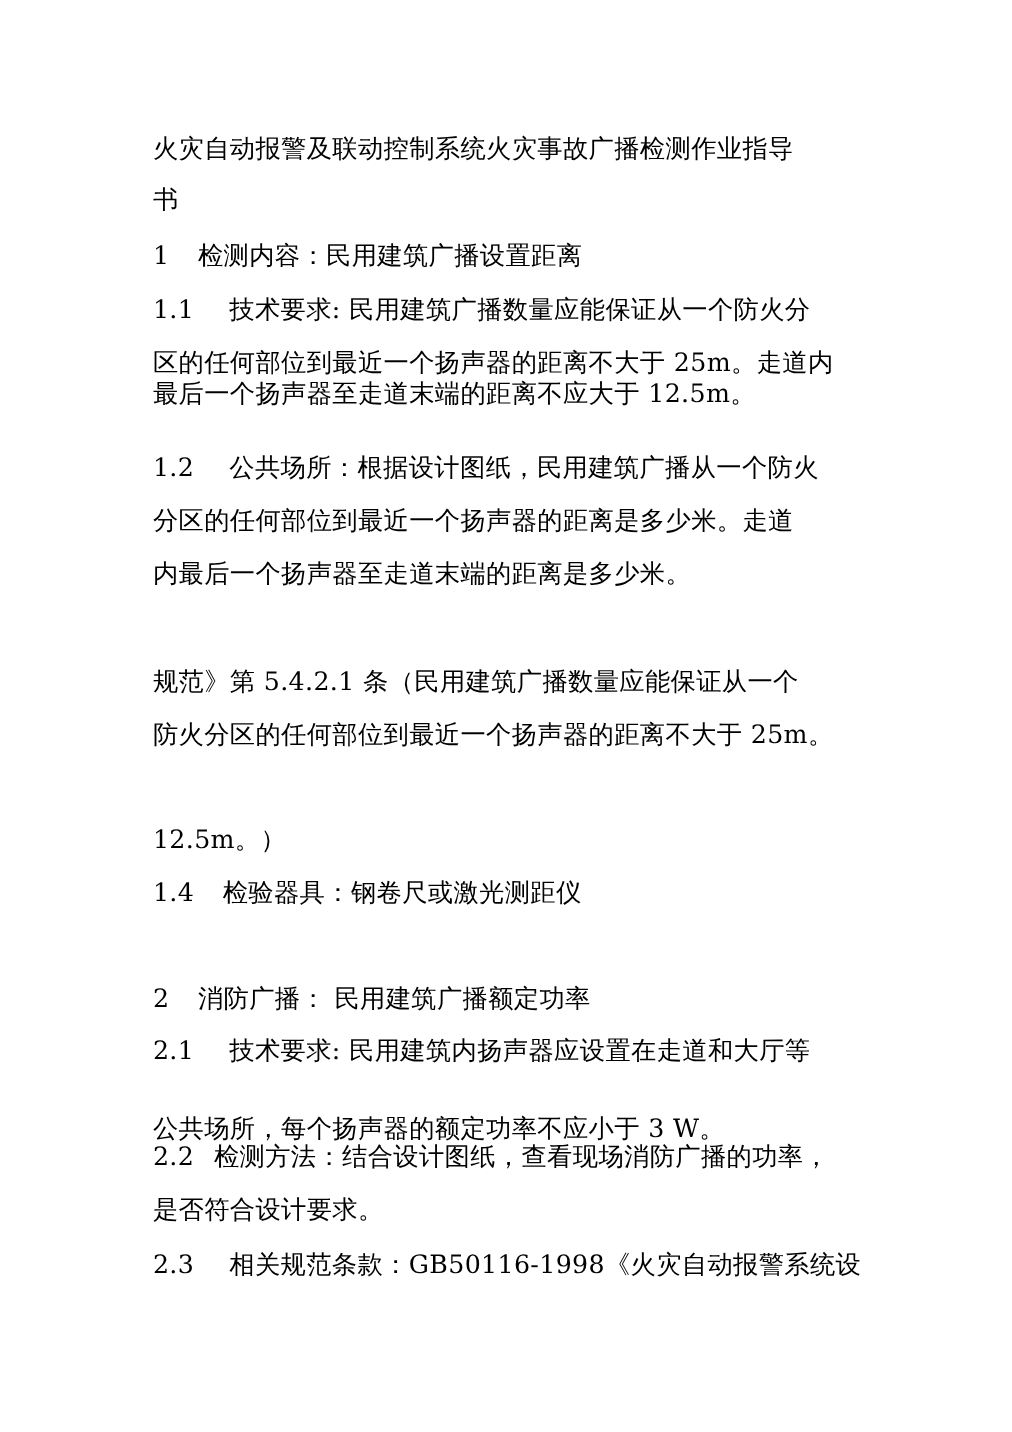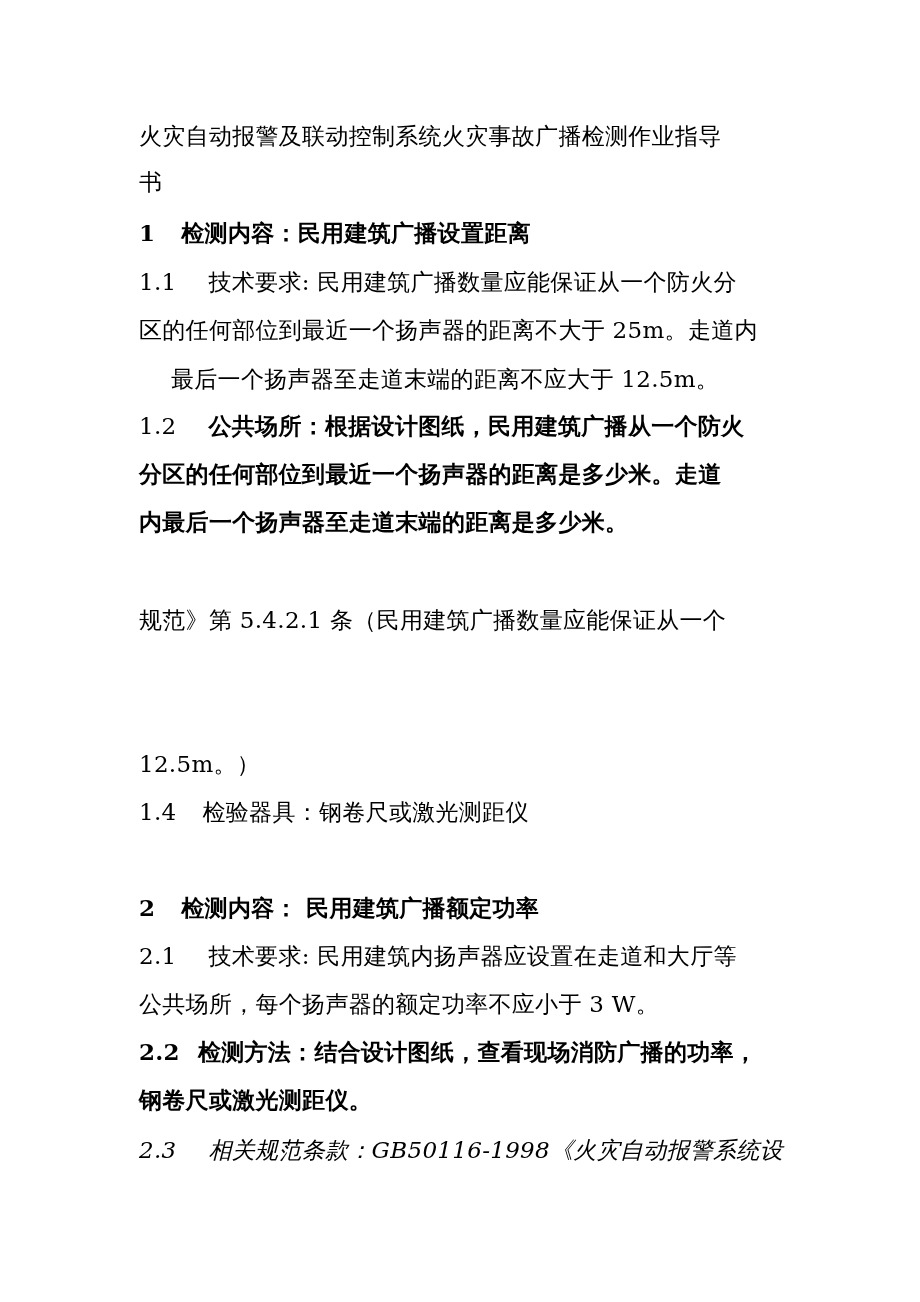--- a/index.html
+++ b/index.html
@@ -25,21 +25,21 @@
     }
     .line {
       position: absolute;
       left: 139px;
       font-size: 23px;
       line-height: 30px;
       white-space: nowrap;
       letter-spacing: 0.3px;
     }
     .bold {
-      font-weight: bold;
+      font-weight: normal;
     }
     .num {
       display: inline-block;
     }
     .gap1 { display: inline-block; width: 32px; }
     .gap2 { display: inline-block; width: 26px; }
     .gap3 { display: inline-block; width: 18px; }
   </style>
 </head>
 <body>
@@ -56,61 +56,64 @@
   <div class="line bold" style="top:218px;">
     <span class="num">1</span><span class="gap2"></span><span>检测内容：民用建筑广播设置距离</span>
   </div>
 
   <div class="line" style="top:267px;">
     <span class="num">1.1</span><span class="gap1"></span><span>技术要求: 民用建筑广播数量应能保证从一个防火分</span>
   </div>
   <div class="line" style="top:315px;text-align:center;">
     <span>区的任何部位到最近一个扬声器的距离不大于 25m。走道内</span>
   </div>
-  <div class="line" style="top:364px;margin-left:32px;">
+  <div class="line" style="top:343px;">
     <span>最后一个扬声器至走道末端的距离不应大于 12.5m。</span>
   </div>
 
   <div class="line" style="top:411px;">
     <span class="num">1.2</span><span class="gap1"></span><span class="bold">公共场所：根据设计图纸，民用建筑广播从一个防火</span>
   </div>
   <div class="line bold" style="top:507px;">
     <span>内最后一个扬声器至走道末端的距离是多少米。</span>
   </div>
   <div class="line bold" style="top:459px;">
     <span>分区的任何部位到最近一个扬声器的距离是多少米。走道</span>
   </div>
 
   <div class="line" style="top:605px;">
     <span>规范》第 5.4.2.1 条（民用建筑广播数量应能保证从一个</span>
   </div>
+  <div class="line" style="top:653px;">
+    <span>防火分区的任何部位到最近一个扬声器的距离不大于 25m。</span>
+  </div>
   <div class="line" style="top:749px;">
     <span>12.5m。）</span>
   </div>
 
   <div class="line" style="top:797px;">
     <span class="num">1.4</span><span class="gap2"></span><span>检验器具：钢卷尺或激光测距仪</span>
   </div>
 
 
   <div class="line bold" style="top:893px;">
-    <span class="num">2</span><span class="gap2"></span><span>检测内容：  民用建筑广播额定功率</span>
+    <span class="num">2</span><span class="gap2"></span><span>消防广播：  民用建筑广播额定功率</span>
   </div>
 
   <div class="line" style="top:941px;text-align:center;">
     <span class="num">2.1</span><span class="gap1"></span><span>技术要求: 民用建筑内扬声器应设置在走道和大厅等</span>
   </div>
-  <div class="line" style="top:989px;text-align:right;">
+  <div class="line" style="top:1012px;text-align:right;">
     <span>公共场所，每个扬声器的额定功率不应小于 3 W。</span>
   </div>
 
   <div class="line bold" style="top:1037px;">
     <span class="num">2.2</span><span class="gap3"></span><span>检测方法：结合设计图纸，查看现场消防广播的功率，</span>
   </div>
   <div class="line bold" style="top:1085px;">
-    <span>钢卷尺或激光测距仪。</span>
+    <span>是否符合设计要求。</span>
   </div>
 
-  <div class="line" style="top:1135px;font-style:italic;">
+  <div class="line" style="top:1135px;">
     <span class="num">2.3</span><span class="gap1"></span><span>相关规范条款：GB50116-1998《火灾自动报警系统设</span>
   </div>
 
 </div>
 
 </body></html>

